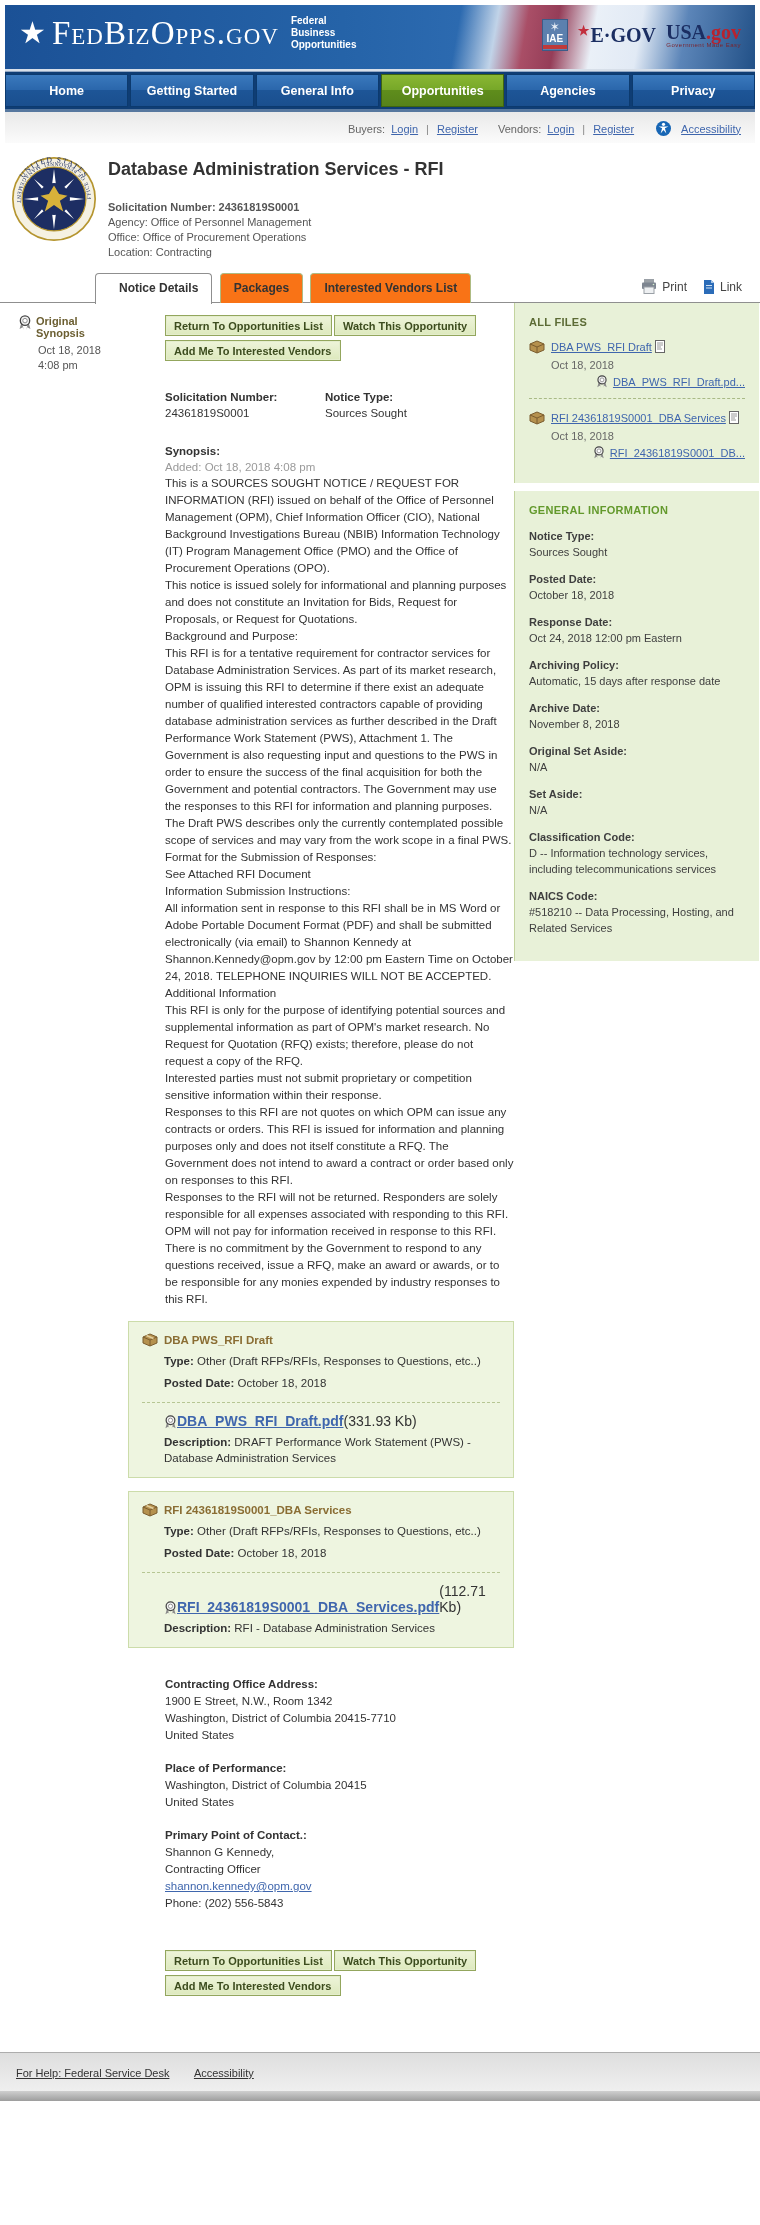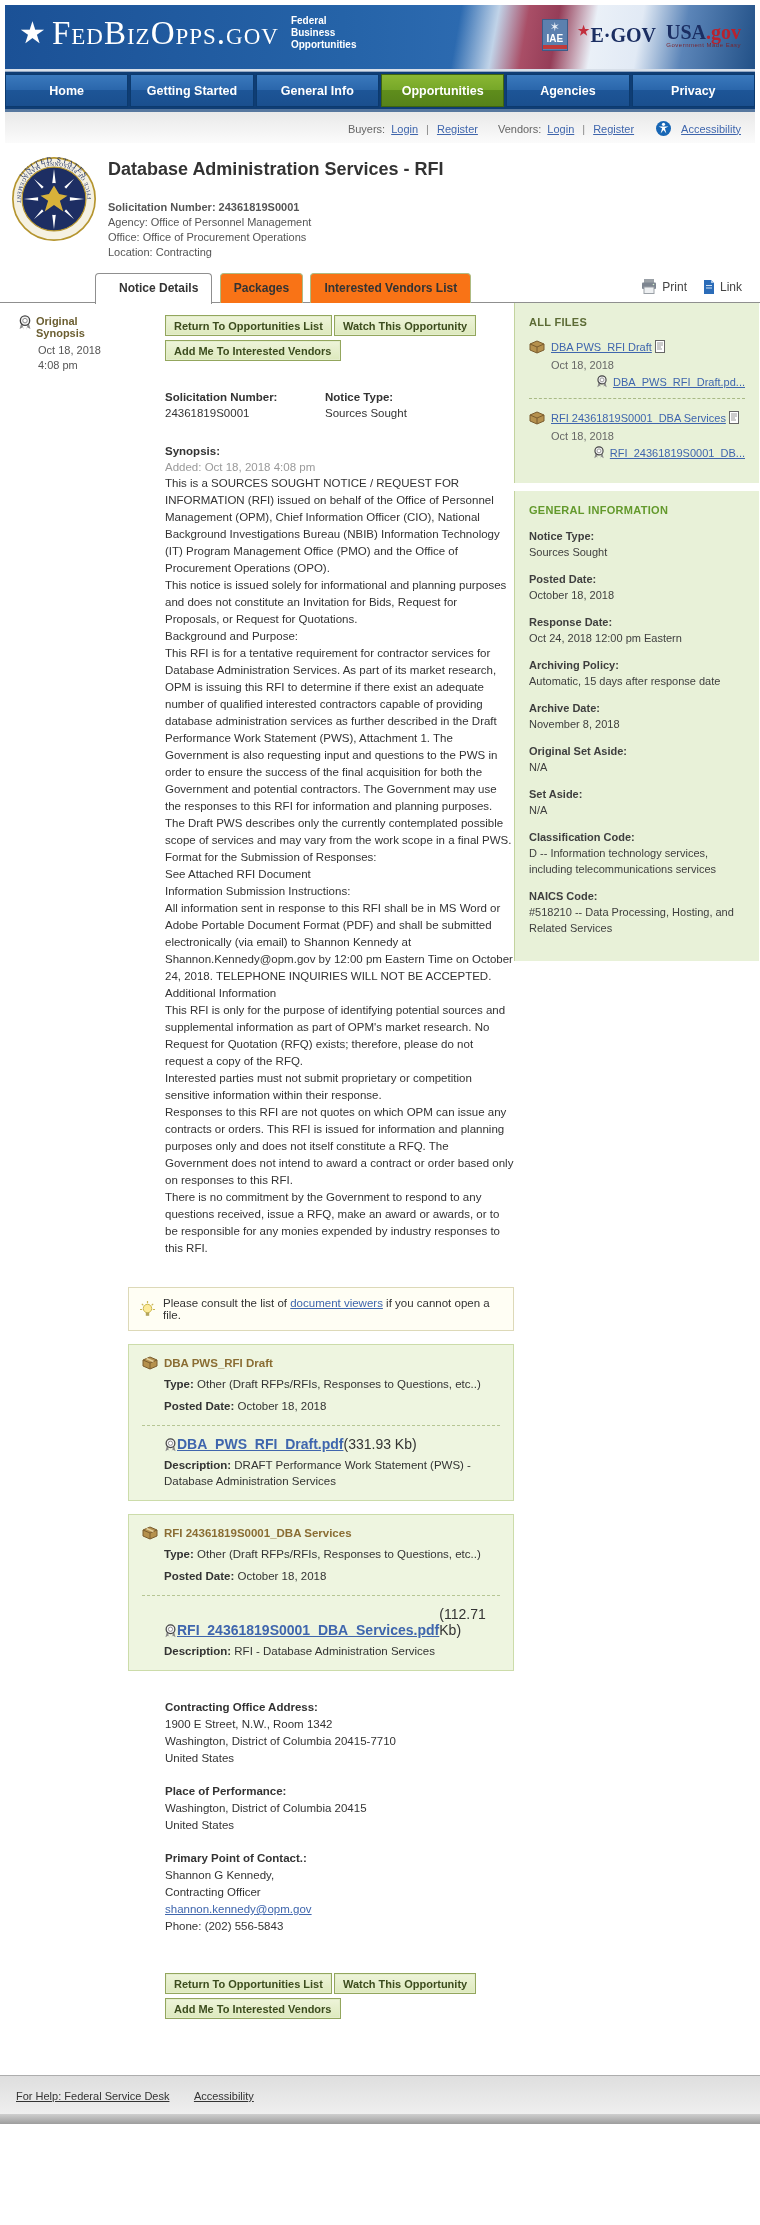--- a/index.html
+++ b/index.html
@@ -330,32 +330,23 @@
         <p class="para gap-before">Background and Purpose:</p>
         <p class="para gap-before">This RFI is for a tentative requirement for contractor services for Database Administration Services. As part of its market research, OPM is issuing this RFI to determine if there exist an adequate number of qualified interested contractors capable of providing database administration services as further described in the Draft Performance Work Statement (PWS), Attachment 1. The Government is also requesting input and questions to the PWS in order to ensure the success of the final acquisition for both the Government and potential contractors. The Government may use the responses to this RFI for information and planning purposes. The Draft PWS describes only the currently contemplated possible scope of services and may vary from the work scope in a final PWS.</p>
         <p class="para gap-before">Format for the Submission of Responses:
 See Attached RFI Document</p>
         <p class="para gap-before">Information Submission Instructions:
 All information sent in response to this RFI shall be in MS Word or Adobe Portable Document Format (PDF) and shall be submitted electronically (via email) to Shannon Kennedy at Shannon.Kennedy@opm.gov by 12:00 pm Eastern Time on October 24, 2018. TELEPHONE INQUIRIES WILL NOT BE ACCEPTED.</p>
         <p class="para gap-before">Additional Information
 This RFI is only for the purpose of identifying potential sources and supplemental information as part of OPM's market research. No Request for Quotation (RFQ) exists; therefore, please do not request a copy of the RFQ.</p>
         <p class="para gap-before">Interested parties must not submit proprietary or competition sensitive information within their response.</p>
         <p class="para gap-before">Responses to this RFI are not quotes on which OPM can issue any contracts or orders. This RFI is issued for information and planning purposes only and does not itself constitute a RFQ. The Government does not intend to award a contract or order based only on responses to this RFI.</p>
+        <p class="para gap-before">Responses to the RFI will not be returned. Responders are solely responsible for all expenses associated with responding to this RFI. OPM will not pay for information received in response to this RFI.</p>
         <p class="para gap-before">There is no commitment by the Government to respond to any questions received, issue a RFQ, make an award or awards, or to be responsible for any monies expended by industry responses to this RFI.</p>
 
-        <div class="note-box">
-          <span class="inline-svg">
-            <svg width="17" height="17" viewBox="0 0 17 17">
-                <path d="M8.5 0v2.2 M1 8.5h2.2 M13.8 8.5H16 M2.8 2.8l1.6 1.6 M14.2 2.8l-1.6 1.6" stroke="#c9b553" stroke-width="1.2"></path>
-                <circle cx="8.5" cy="7.5" r="4.2" fill="#fdeb9a" stroke="#cdb94f"></circle>
-                <rect x="6.8" y="11.6" width="3.4" height="3.2" fill="#b2a35e"></rect>
-              </svg>
-          </span>
-          <span><span>Please consult the list of </span><a>document viewers</a><span> if you cannot open a file.</span></span>
-        </div>
 
         <div class="attach-box">
           <div class="attach-title">
             <span class="inline-svg">
               <svg width="16" height="14" viewBox="0 0 16 14">
                   <path d="M1 4 L8 1 L15 4 L15 10 L8 13 L1 10 Z" fill="#b5914e" stroke="#7a5c2e"></path>
                   <path d="M1 4 L8 7 L15 4" fill="none" stroke="#7a5c2e"></path>
                   <path d="M8 7 L8 13" stroke="#7a5c2e"></path>
                   <path d="M4.5 2.5 L11.5 5.5" stroke="#e3cf9e" stroke-width="1.5"></path>
                 </svg>

